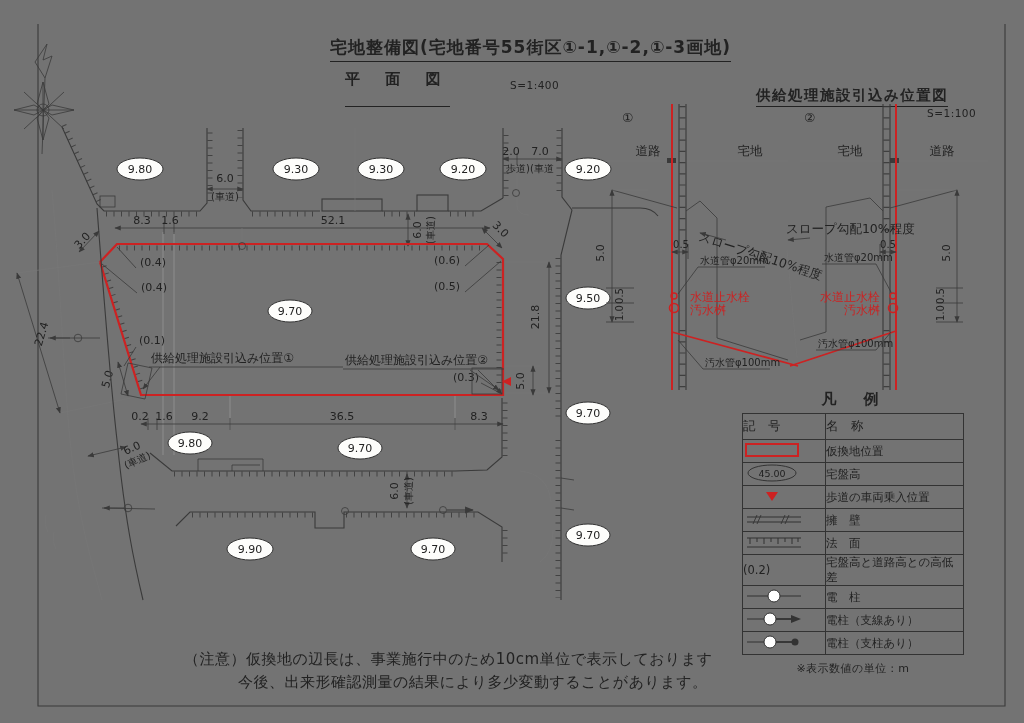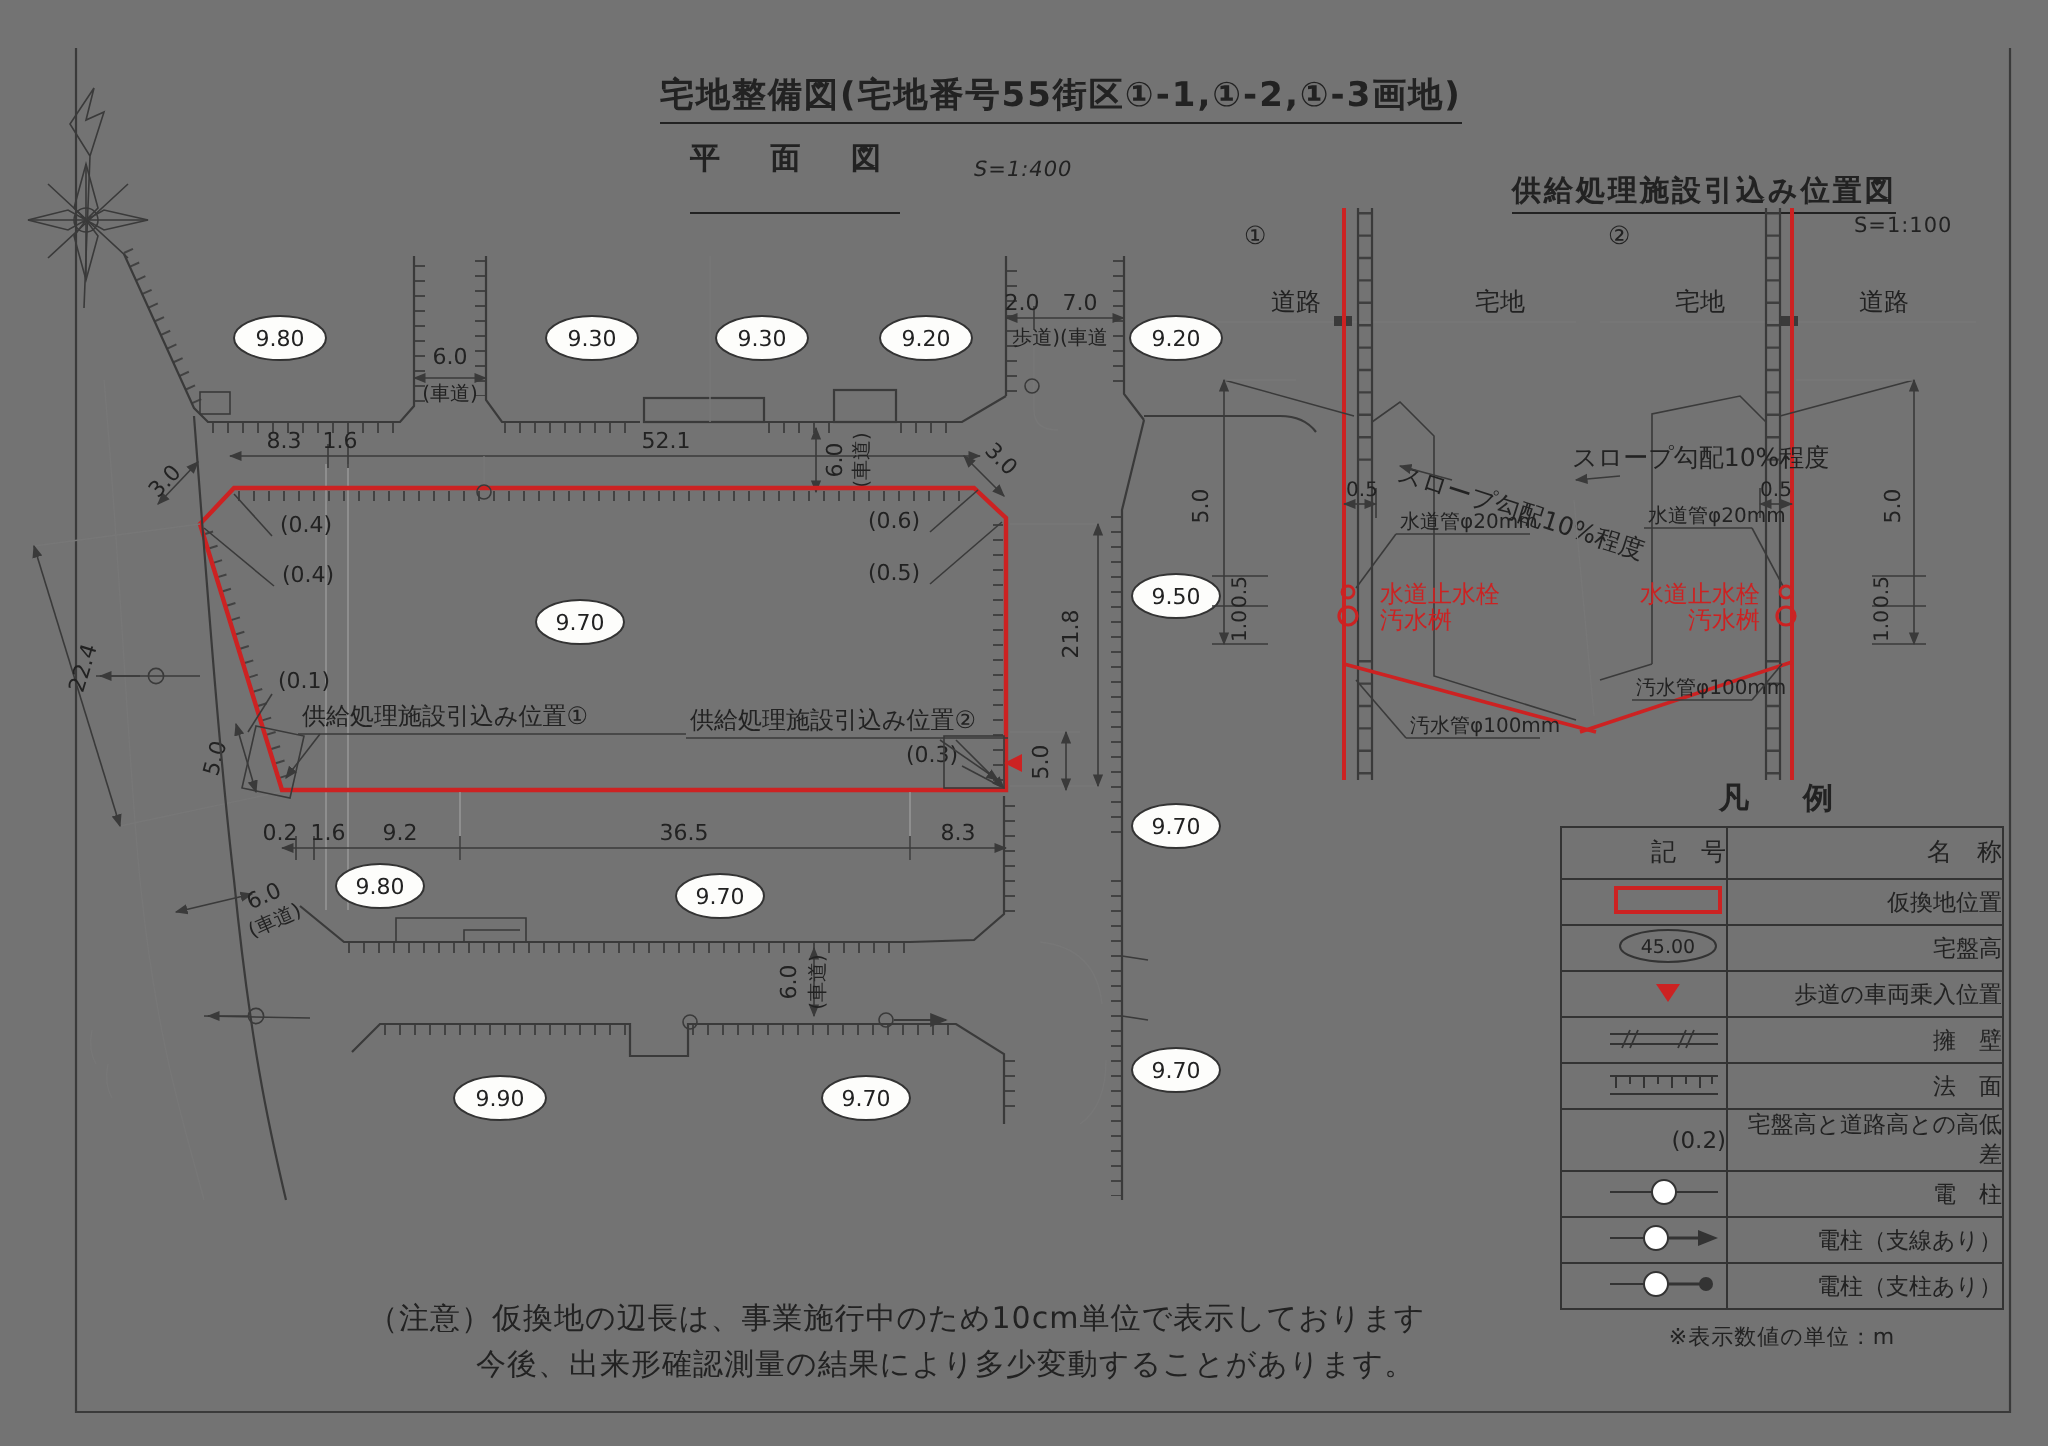--- a/index.html
+++ b/index.html
@@ -3,24 +3,24 @@
 <meta charset="utf-8">
 <style>
   html,body{margin:0;padding:0;background:#e8e8e4;}
   .page{position:relative;width:1024px;height:723px;background:#737373;overflow:hidden;
         font-family:"DejaVu Sans",sans-serif;color:#222;}
   .abs{position:absolute;}
   .ttl{font-size:17px;font-weight:600;letter-spacing:1px;border-bottom:1.6px solid #222;padding-bottom:2px;white-space:nowrap;}
   .sub{font-size:15px;font-weight:600;letter-spacing:10px;border-bottom:1.4px solid #222;padding-bottom:17px;white-space:nowrap;}
   .scale{font-size:10.5px;letter-spacing:.5px;}
   .rttl{font-size:14.5px;font-weight:600;letter-spacing:1.5px;border-bottom:1.4px solid #222;padding-bottom:1px;white-space:nowrap;}
-  .legend{position:absolute;font-size:12px;margin-left:38px;}
+  .legend{position:absolute;font-size:12px;}
   .legend-title{text-align:center;font-size:15px;font-weight:600;letter-spacing:6px;margin-bottom:4px;}
   .legend table{border-collapse:collapse;width:100%;}
-  .legend td,.legend th{border:1px solid #333;font-weight:normal;text-align:right;padding:0;}
+  .legend td,.legend th{border:1px solid #333;font-weight:normal;text-align:left;padding:0;}
   .legend th{height:25px;font-size:12.5px;}
   .legend td{height:22px;font-size:11.5px;}
   .legend .sym{width:82px;}
   .unitnote{font-size:11px;letter-spacing:.5px;}
   .notice{font-size:15px;line-height:23px;letter-spacing:.5px;white-space:nowrap;}
   
   .ln{stroke:#3a3a3a;stroke-width:1.1;fill:none}
   .lt{stroke:#3a3a3a;stroke-width:.8;fill:none}
   .tn{stroke:#777;stroke-width:.7;fill:none}
   .gx{stroke:#9a9a9a;stroke-width:.7;fill:none}
@@ -36,21 +36,21 @@
   .tc{font-size:12.5px}
   .red{fill:#cc2222}
 </style>
 </head>
 <body>
 
 <div class="page">
 
   <div class="abs ttl" style="left:330px;top:36px;">宅地整備図(宅地番号55街区①-1,①-2,①-3画地)</div>
   <div class="abs sub" style="left:345px;top:70px;">平 面 図</div>
-  <div class="abs scale" style="left:487px;top:79px;font-style:italic;">S=1:400</div>
+  <div class="abs scale" style="left:510px;top:79px;">S=1:400</div>
   <div class="abs rttl" style="left:756px;top:86px;text-align:right;">供給処理施設引込み位置図</div>
   <div class="abs scale" style="left:927px;top:107px;">S=1:100</div>
 
   <svg class="abs" style="left:0;top:0" width="1024" height="723" viewBox="0 0 1024 723">
     <defs>
       <marker id="ma" viewBox="0 0 10 10" refX="9" refY="5" markerWidth="8" markerHeight="8" orient="auto-start-reverse">
         <path d="M0,1L10,5L0,9z" fill="#3a3a3a"></path>
       </marker>
     </defs>
 

